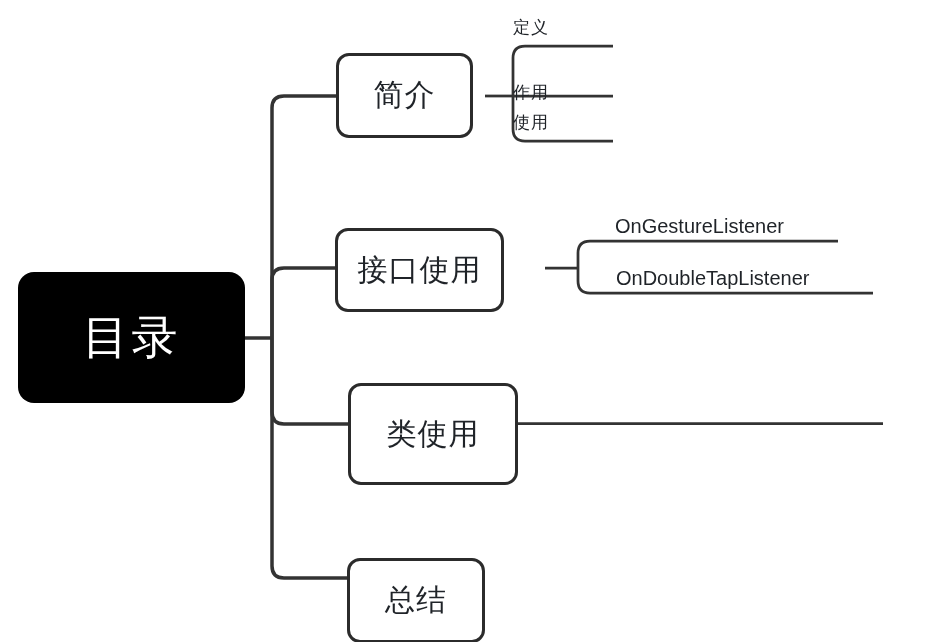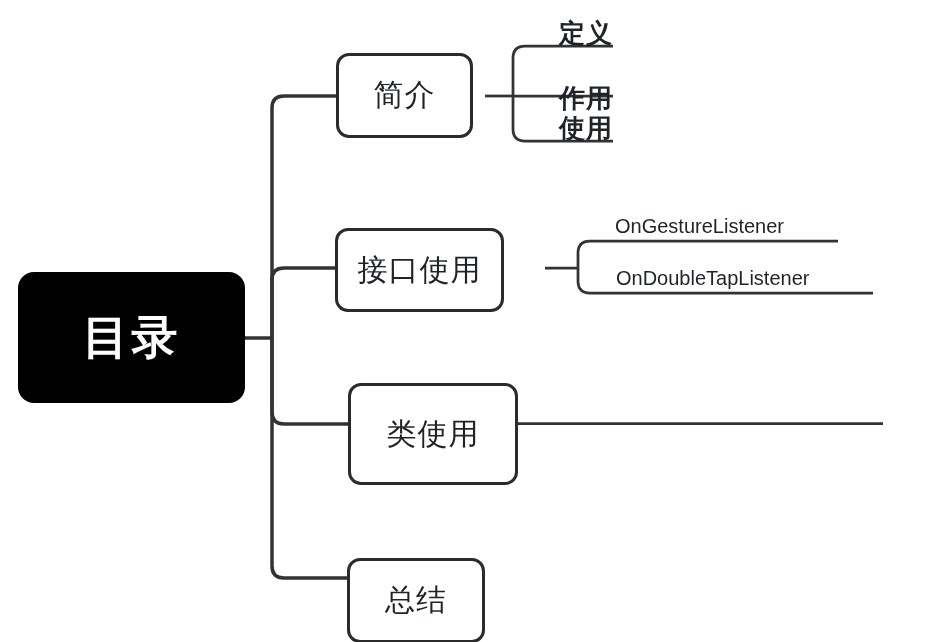--- a/index.html
+++ b/index.html
@@ -45,36 +45,35 @@
     font-size: 30px;
     letter-spacing: 1px;
     cursor: default;
   }
   .node.root {
     background: var(--root-bg);
     border: none;
     border-radius: 16px;
     color: var(--root-text);
     font-size: 46px;
-    font-weight: 700;
+    font-weight: 400;
     letter-spacing: 3px;
     text-align: right;
   }
   .leaf-label {
     position: absolute;
     color: var(--text);
     white-space: nowrap;
     line-height: 1.2;
   }
   .leaf-label.cn {
-    font-size: 26px;
+    font-size: 17px;
     width: 100px;
-    text-align: right;
+    text-align: left;
     letter-spacing: 1px;
-    font-weight: bold;
   }
   .leaf-label.en {
     font-size: 20px;
     text-align: left;
   }
 </style>
 </head>
 <body>
 
 <div class="canvas">

